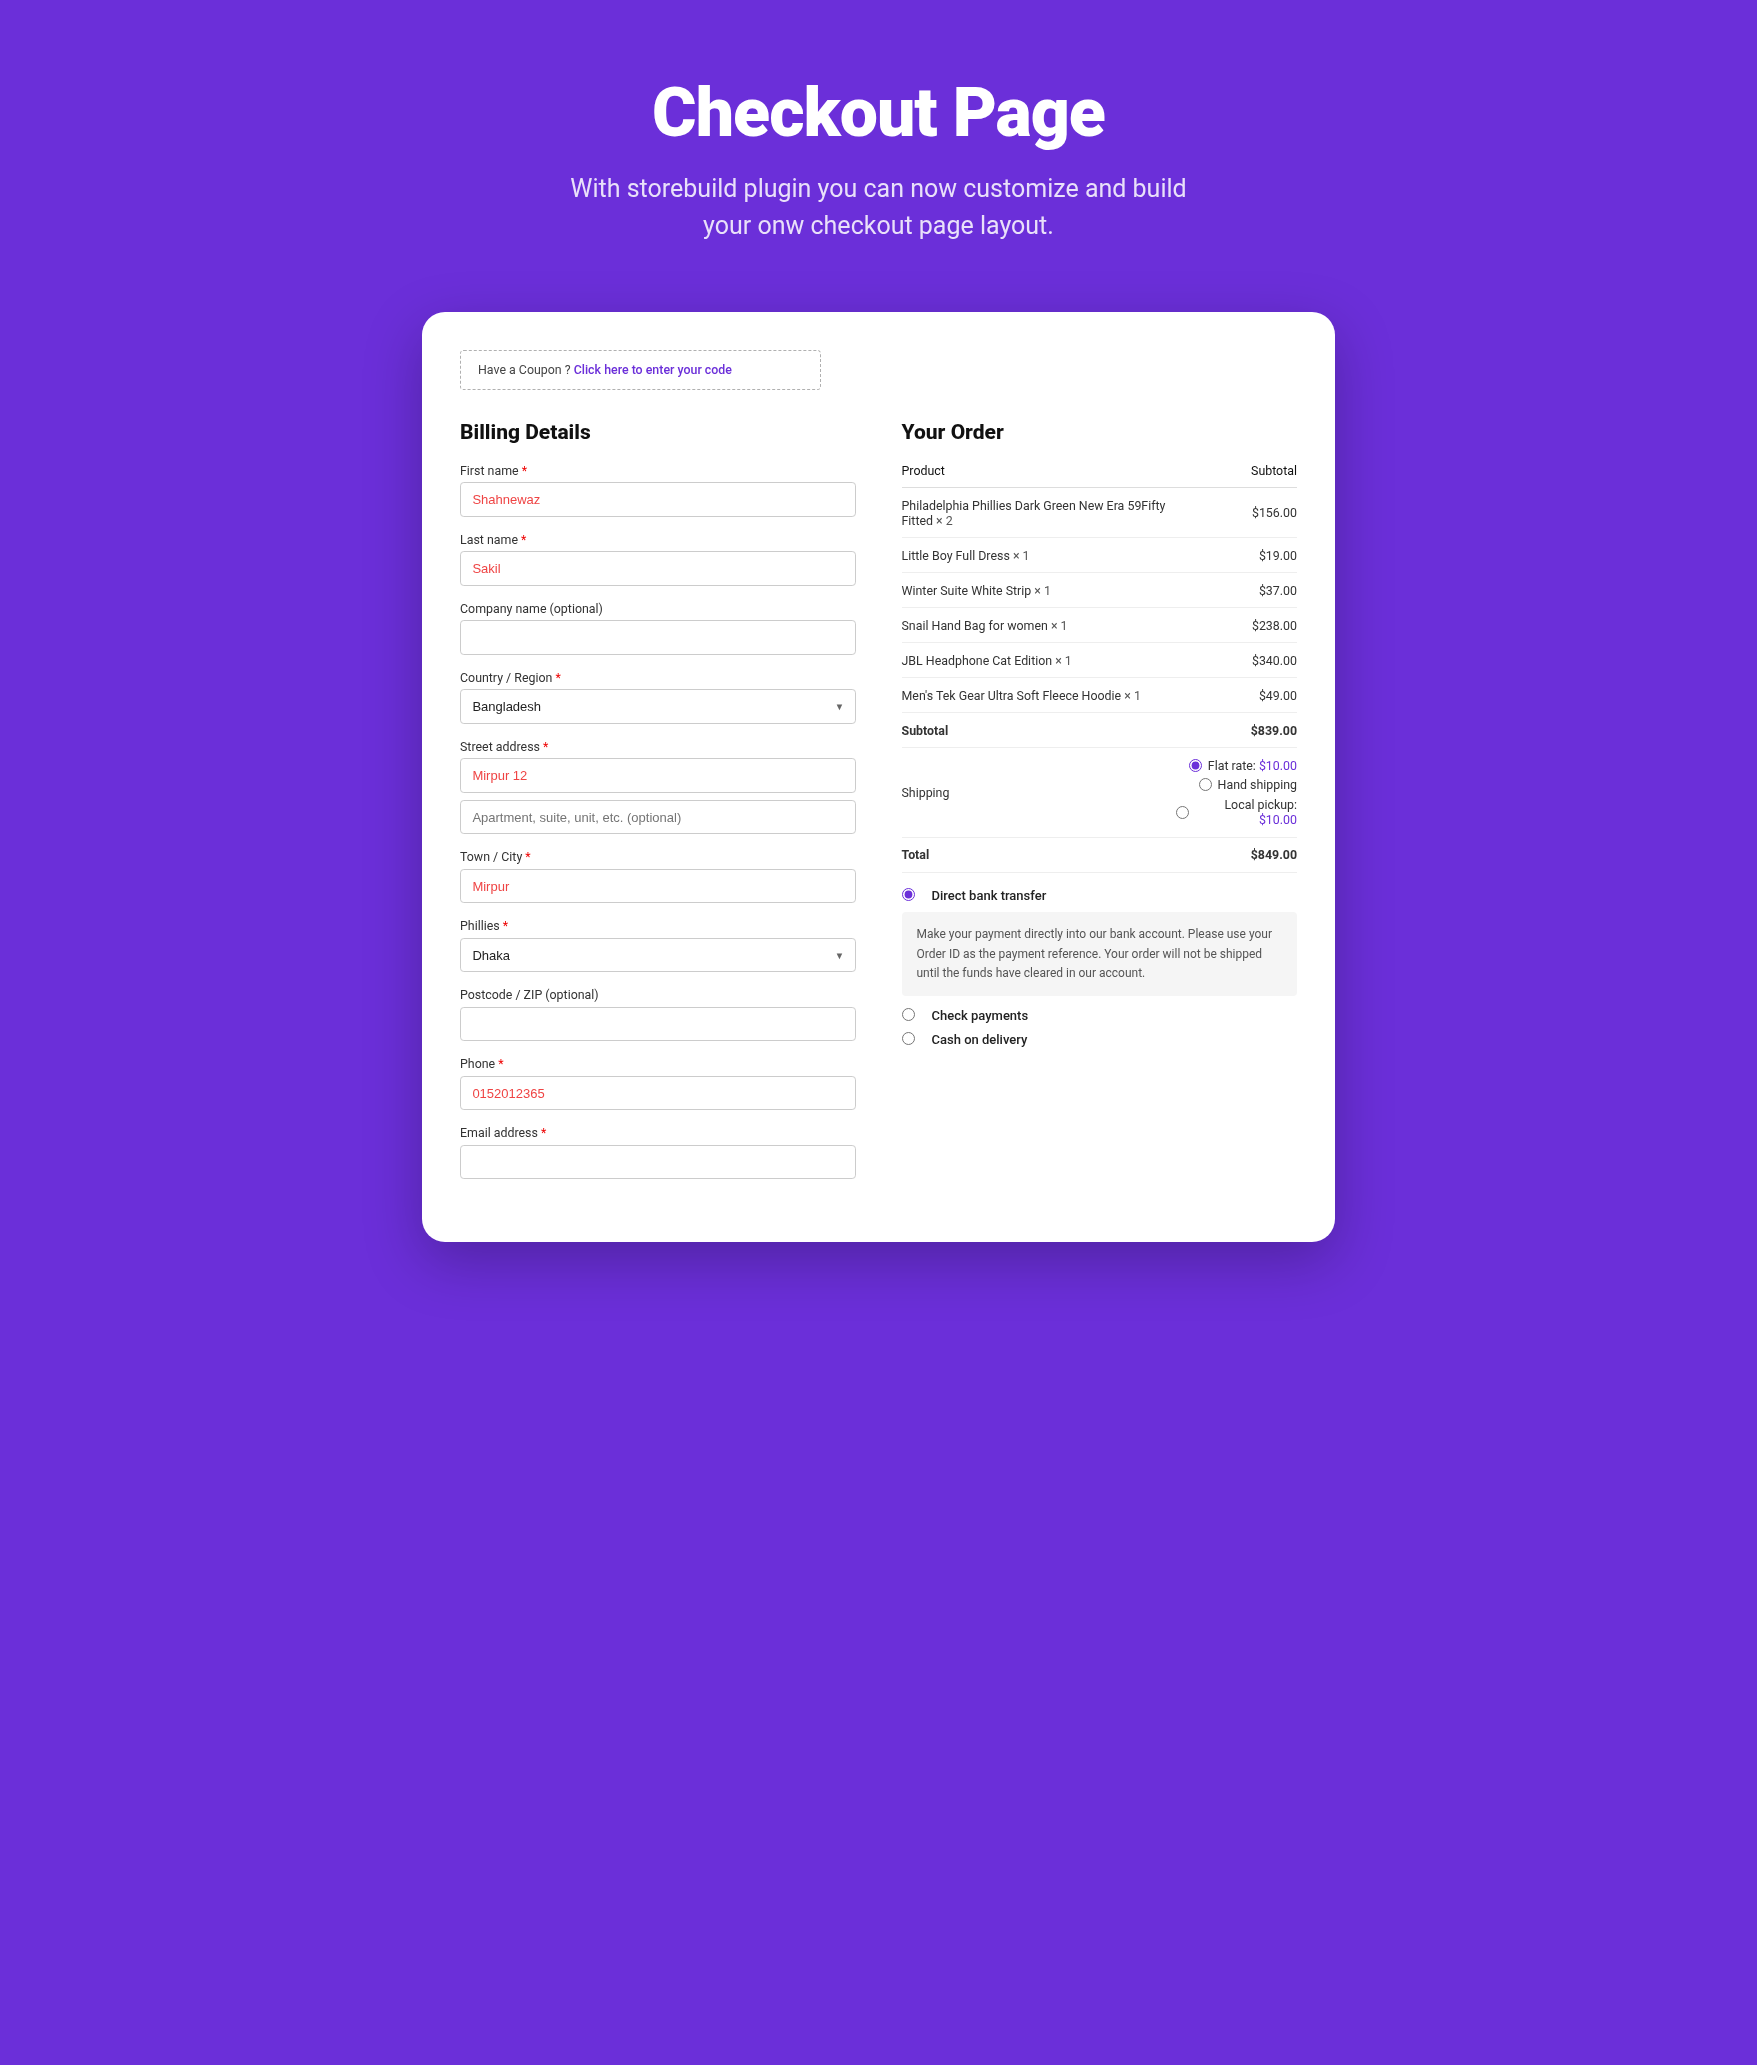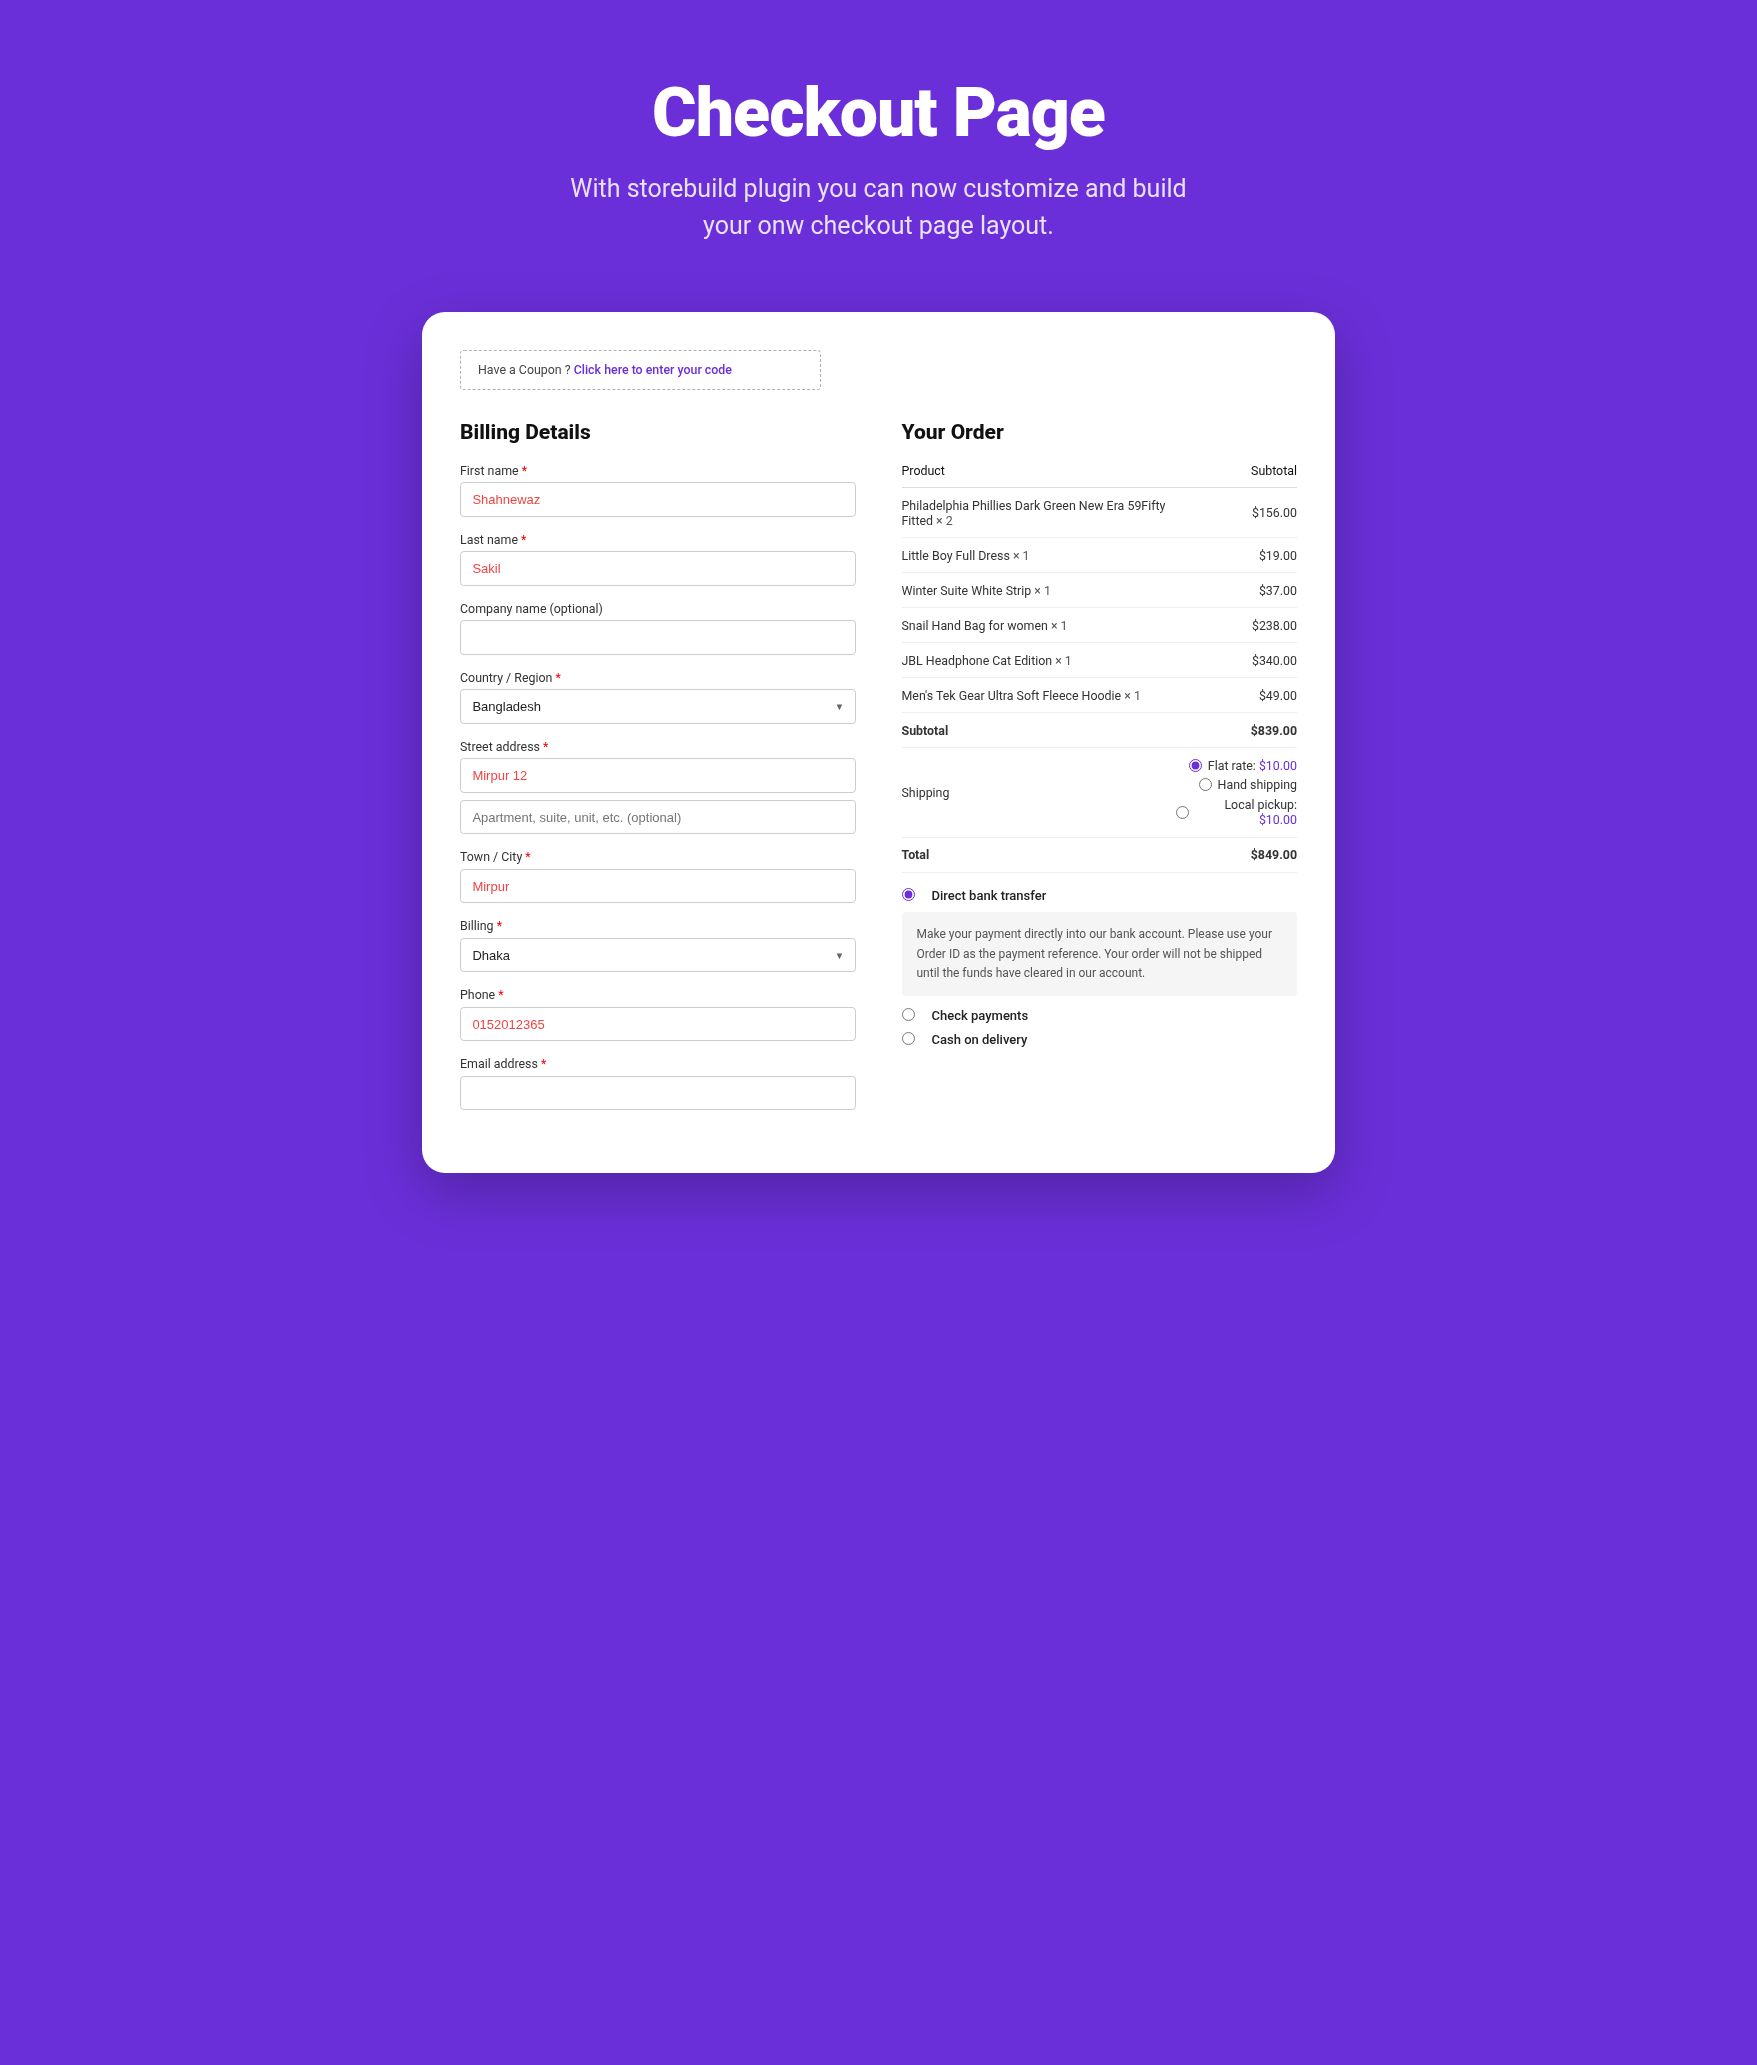--- a/index.html
+++ b/index.html
@@ -243,29 +243,33 @@
 
       <div class="form-group">
         <label class="form-label">
           <span>Town / City</span> <span class="required">*</span>
         </label>
         <input class="form-input" type="text" value="Mirpur" style="">
       </div>
 
       <div class="form-group">
         <label class="form-label">
-          <span>Billing</span> <span class="required">*</span>
+          <span>Phillies</span> <span class="required">*</span>
         </label>
         <div class="select-wrapper">
           <select class="form-select">
             <option>Dhaka</option>
           </select>
         </div>
       </div>
 
+      <div class="form-group">
+        <label class="form-label">Postcode / ZIP (optional)</label>
+        <input class="form-input" type="text" style="">
+      </div>
 
       <div class="form-group">
         <label class="form-label">
           <span>Phone</span> <span class="required">*</span>
         </label>
         <input class="form-input" type="text" value="0152012365" style="">
       </div>
 
       <div class="form-group">
         <label class="form-label">

